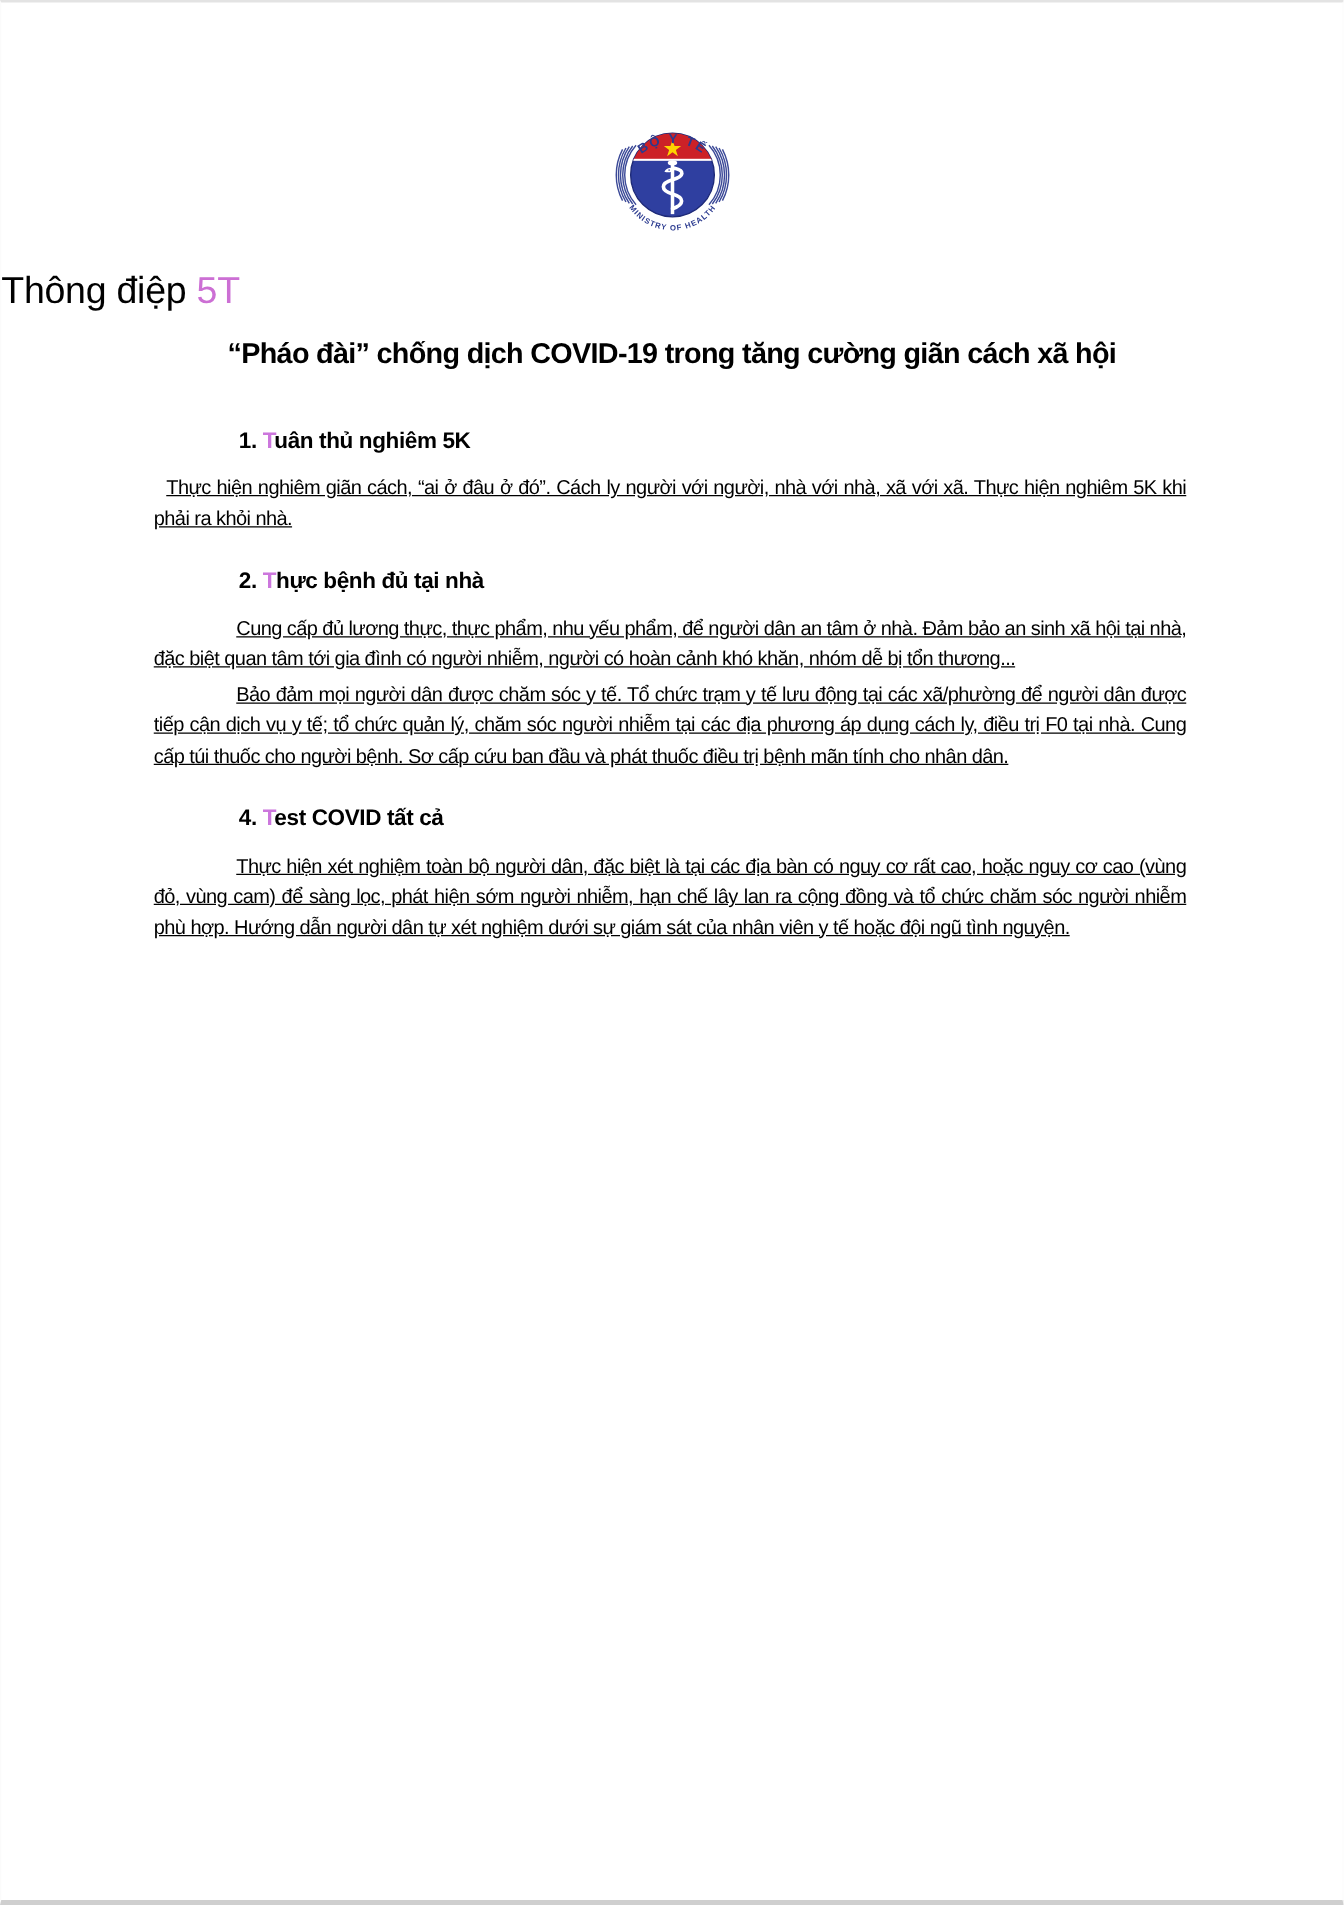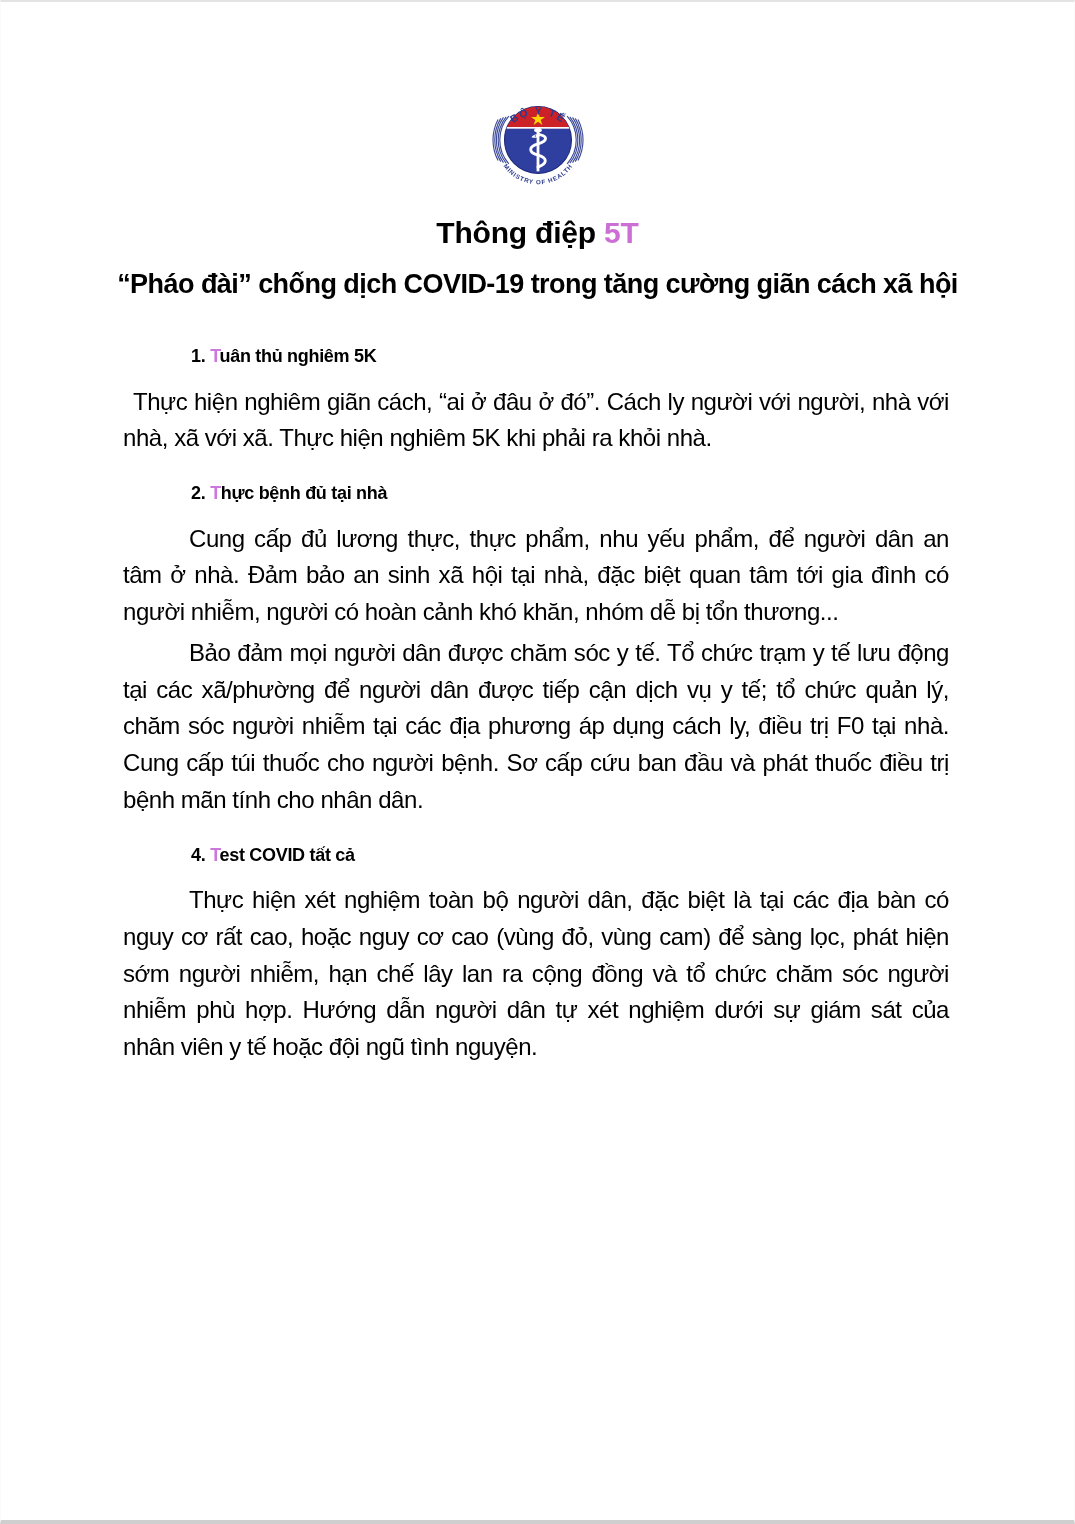--- a/index.html
+++ b/index.html
@@ -35,33 +35,33 @@
     padding-top: 84px;
   }
   .logo {
     width: 108px;
     height: 108px;
     position: relative;
   }
 
   
   .title-main {
-    text-align: center;
+    text-align: left;
     font-size: 30px;
-    font-weight: bold;
+    font-weight: normal;
     letter-spacing: -0.2px;
     margin-top: 22px;
     line-height: 1.1;
   }
   .accent {
     color: #cc6fd4;
   }
   .title-sub {
     text-align: center;
-    font-size: 27px;
+    font-size: 23px;
     font-weight: bold;
     margin-top: 20px;
     letter-spacing: -0.55px;
     padding: 0 60px;
     line-height: 1.15;
   }
 
   
   .content {
     padding: 0 125px 0 122px;
@@ -74,26 +74,27 @@
     letter-spacing: -0.3px;
     padding-left: 68px;
     margin-top: 26px;
     margin-bottom: 16px;
     line-height: 1.2;
   }
   .sec-heading .accent {
     color: #cc77dd;
   }
   .sec-body {
-    font-size: 24px;
+    font-size: 16px;
     line-height: 1.53;
     text-align: justify;
     text-justify: inter-word;
     letter-spacing: -0.45px;
     margin: 0;
+    text-decoration: underline;
   }
   .sec-body.indent { text-indent: 66px; }
   .sec-body.indent-sm { text-indent: 10px; }
   #sec-1-body { margin-bottom: 2px; }
 </style>
 </head>
 <body>
 
 <div class="page">
 

